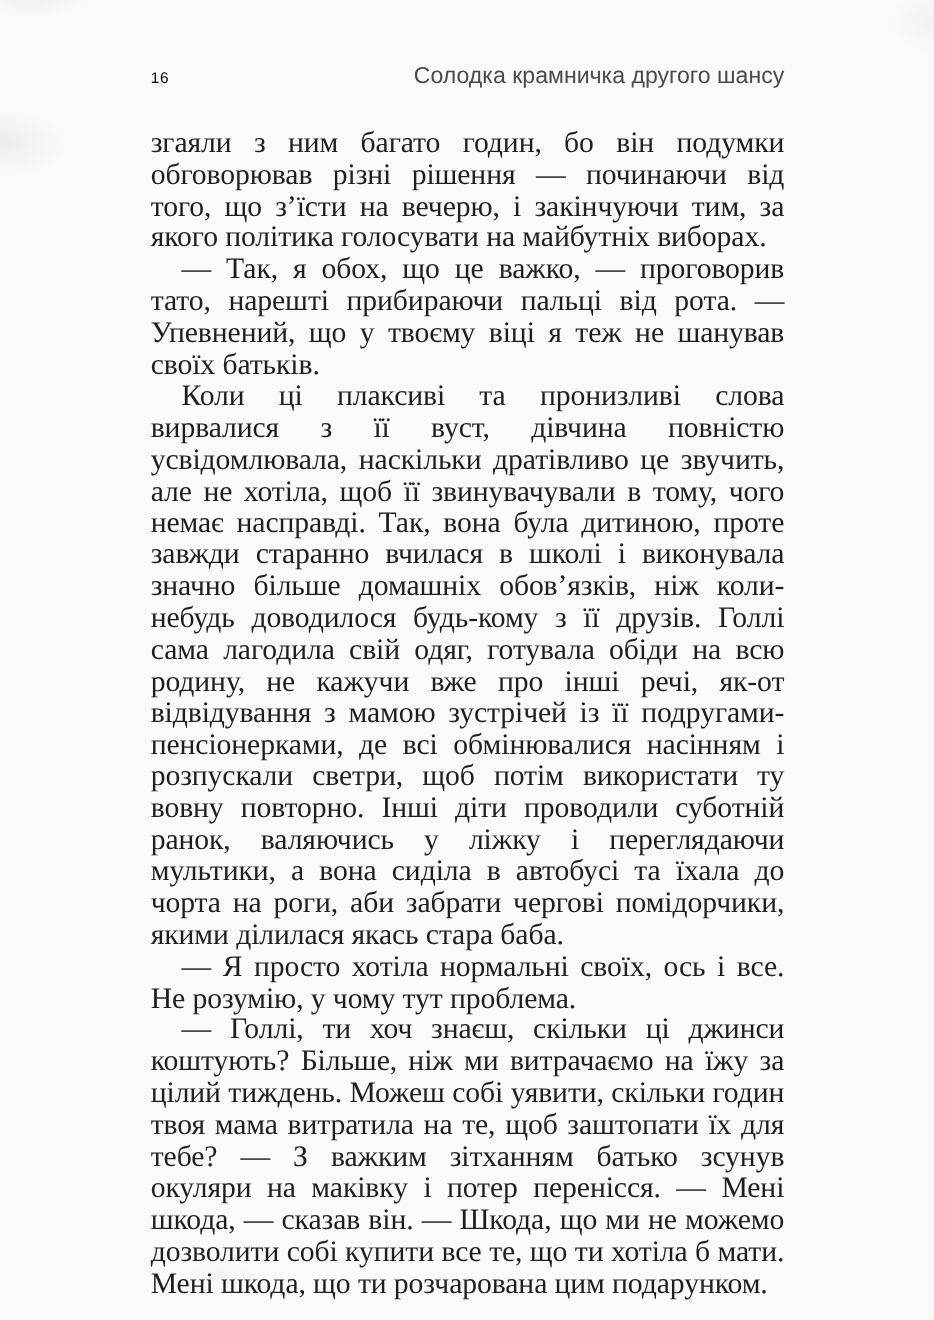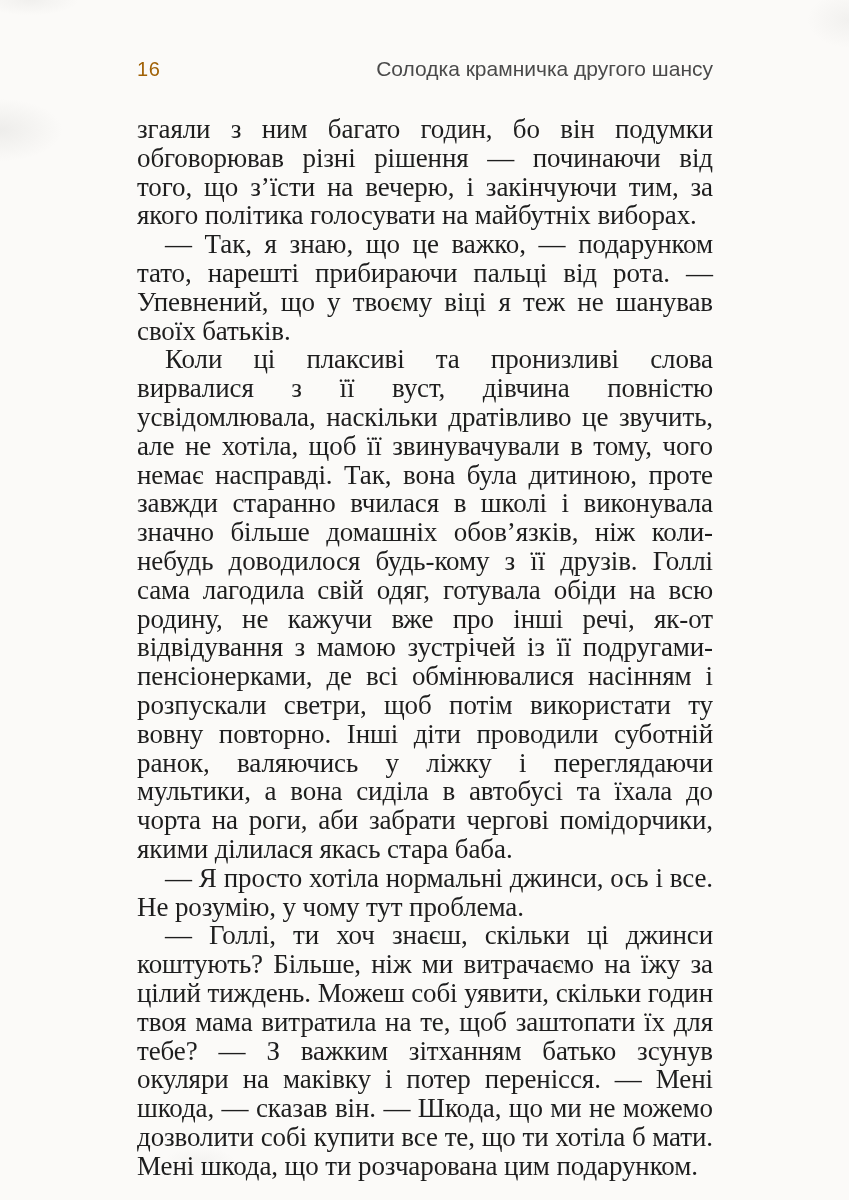--- a/index.html
+++ b/index.html
@@ -37,23 +37,23 @@
     position: absolute;
     top: 57px;
     left: 137px;
     width: 576px;
     display: flex;
     justify-content: space-between;
     align-items: baseline;
   }
   .page-num {
     font-family: "Liberation Sans", "DejaVu Sans", sans-serif;
-    font-size: 20px;
+    font-size: 14px;
     letter-spacing: 0.6px;
-    color: #a16207;
+    color: #000000;
   }
   .running-title {
     font-family: "Liberation Sans", "DejaVu Sans", sans-serif;
     font-size: 21px;
     color: var(--header-text, #4a4a4a);
   }
   .text-block {
     position: absolute;
     top: 115px;
     left: 137px;
@@ -76,18 +76,18 @@
 </head>
 <body>
 
 <div class="page">
   <header class="running-head">
     <span class="page-num">16</span>
     <span class="running-title">Солодка крамничка другого шансу</span>
   </header>
   <main class="text-block">
       <p>згаяли з ним багато годин, бо він подумки обговорював різні рішення — починаючи від того, що з’їсти на вечерю, і закінчуючи тим, за якого політика голосувати на майбутніх виборах.</p>
-      <p class="indent">— Так, я знаю, що це важко, — подарунком тато, нарешті прибираючи пальці від рота. — Упевнений, що у твоєму віці я теж не шанував своїх батьків.</p>
+      <p class="indent">— Так, я обох, що це важко, — проговорив тато, нарешті прибираючи пальці від рота. — Упевнений, що у твоєму віці я теж не шанував своїх батьків.</p>
       <p class="indent">Коли ці плаксиві та пронизливі слова вирвалися з її вуст, дівчина повністю усвідомлювала, наскільки дратівливо це звучить, але не хотіла, щоб її звинувачували в тому, чого немає насправді. Так, вона була дитиною, проте завжди старанно вчилася в школі і виконувала значно більше домашніх обов’язків, ніж коли-небудь доводилося будь-кому з її друзів. Голлі сама лагодила свій одяг, готувала обіди на всю родину, не кажучи вже про інші речі, як-от відвідування з мамою зустрічей із її подругами-пенсіонерками, де всі обмінювалися насінням і розпускали светри, щоб потім використати ту вовну повторно. Інші діти проводили суботній ранок, валяючись у ліжку і переглядаючи мультики, а вона сиділа в автобусі та їхала до чорта на роги, аби забрати чергові помідорчики, якими ділилася якась стара баба.</p>
-      <p class="indent">— Я просто хотіла нормальні джинси, ось і все. Не розумію, у чому тут проблема.</p>
+      <p class="indent">— Я просто хотіла нормальні своїх, ось і все. Не розумію, у чому тут проблема.</p>
       <p class="indent">— Голлі, ти хоч знаєш, скільки ці джинси коштують? Більше, ніж ми витрачаємо на їжу за цілий тиждень. Можеш собі уявити, скільки годин твоя мама витратила на те, щоб заштопати їх для тебе? — З важким зітханням батько зсунув окуляри на маківку і потер перенісся. — Мені шкода, — сказав він. — Шкода, що ми не можемо дозволити собі купити все те, що ти хотіла б мати. Мені шкода, що ти розчарована цим подарунком.</p>
     </main>
 </div>
 
 </body></html>

